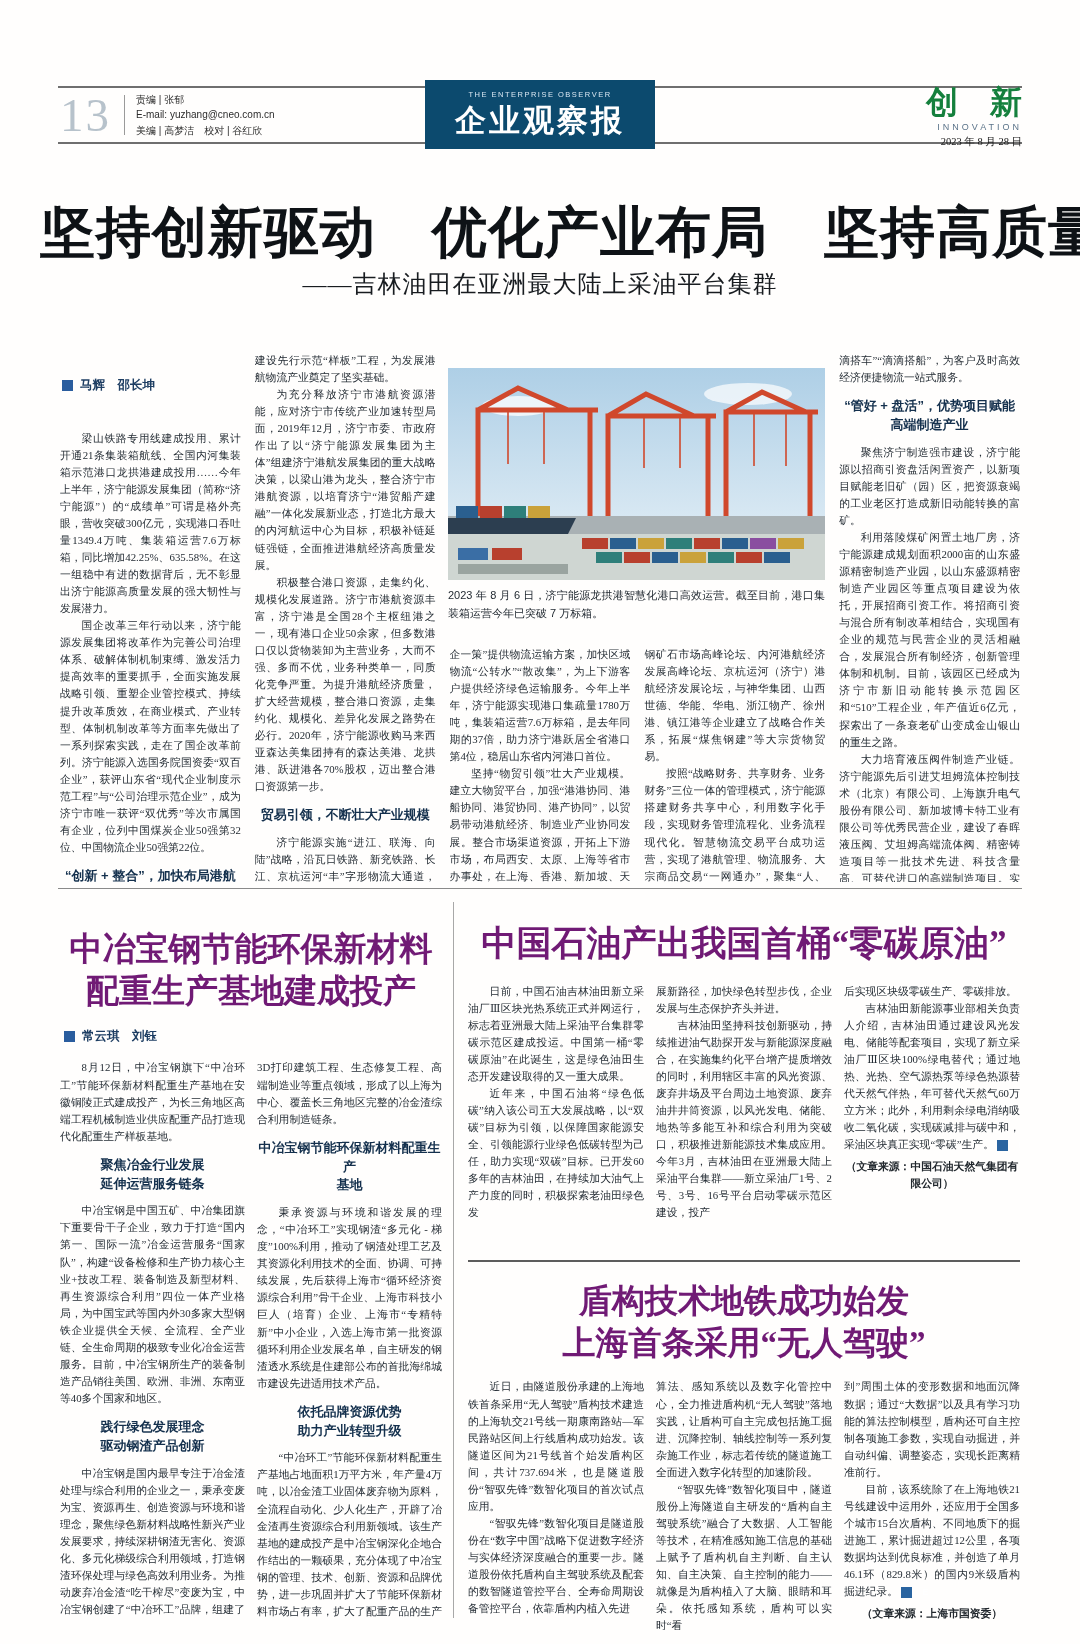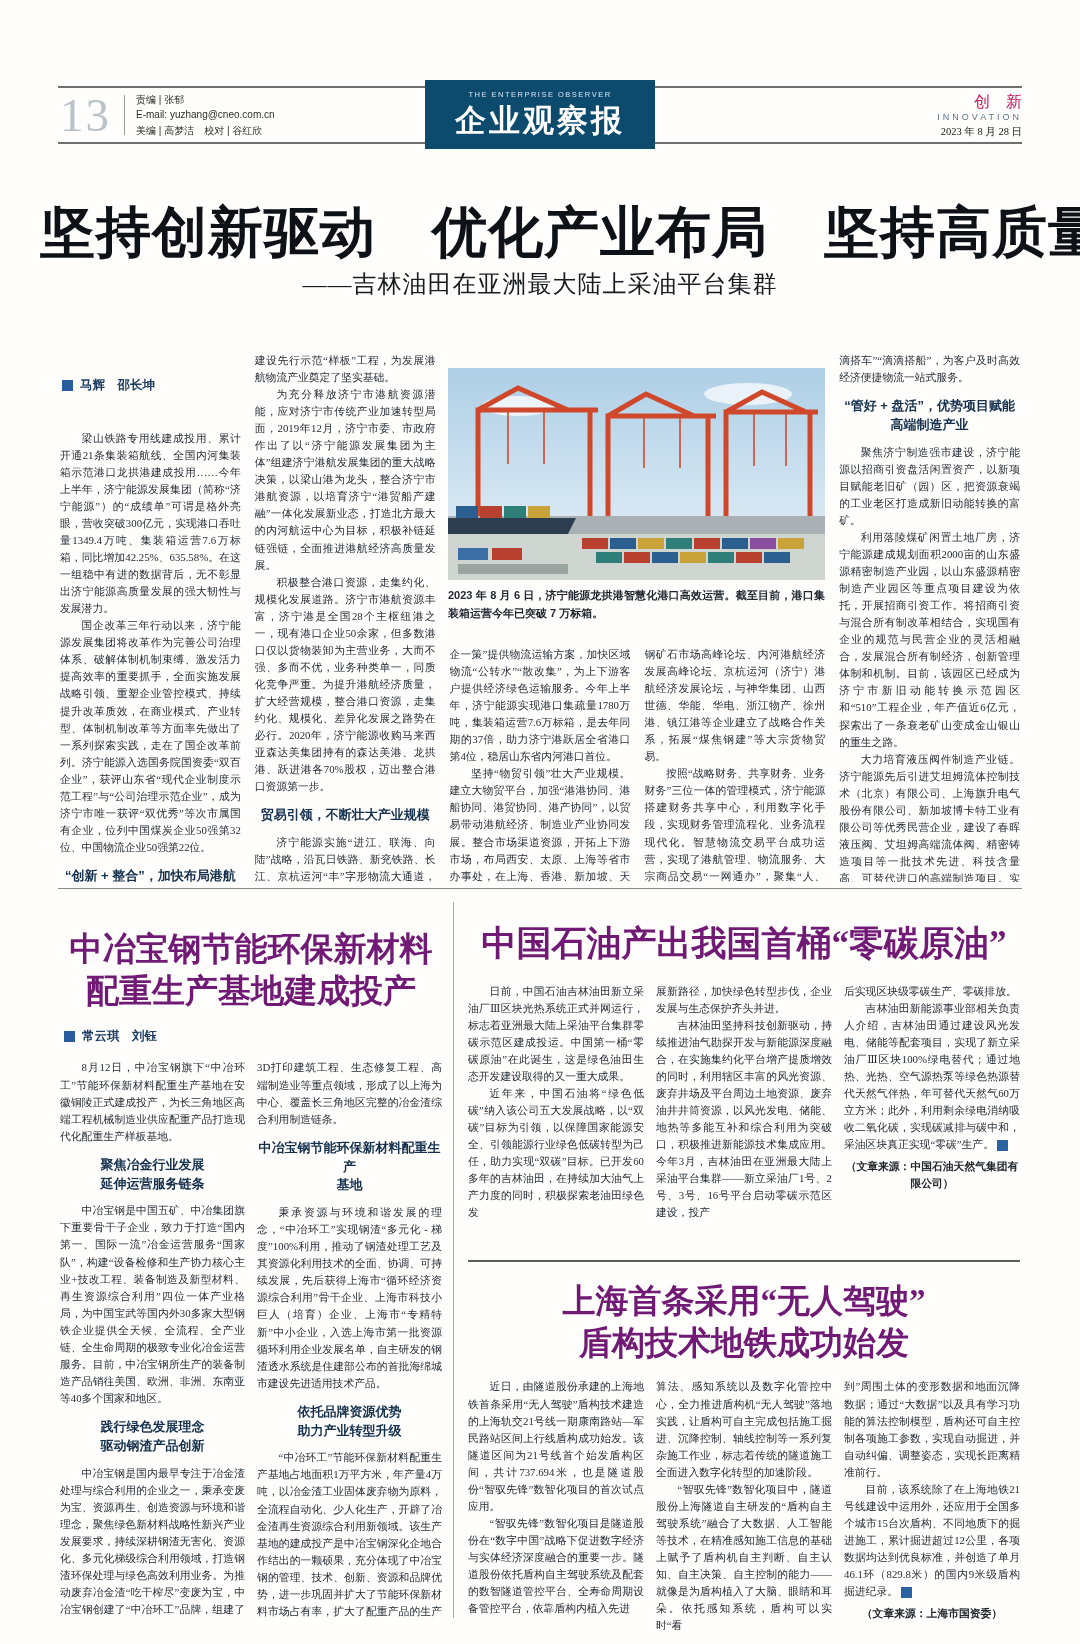--- a/index.html
+++ b/index.html
@@ -13,21 +13,21 @@
     border-top:2px solid #6f6f6f;border-bottom:2px solid #6f6f6f;
     display:flex;align-items:center;}
   .pageno{font-size:47px;line-height:1;color:#b7c2cb;padding:0 13px 0 2px;font-weight:400;letter-spacing:2px;}
   .pagediv{border-left:1px solid #9a9a9a;height:40px;margin-right:11px;}
   .editor-info{font-size:10px;line-height:1.55;color:#2c2c2c;font-family:"Liberation Sans","DejaVu Sans",sans-serif;}
   .masthead{position:absolute;left:50%;transform:translateX(-50%);top:-8px;width:230px;height:69px;
     background:#0c4a6e;color:#ffffff;text-align:center;}
   .masthead-en{font-size:7.5px;letter-spacing:1.5px;margin-top:10px;color:#d9e7f2;font-family:"Liberation Sans",sans-serif;}
   .masthead-cn{font-size:31px;font-weight:bold;letter-spacing:3px;margin-top:1px;}
   .section-block{margin-left:auto;text-align:right;line-height:1.25;}
-  .section-cn{font-size:16px;font-weight:normal;color:#be185d;}
+  .section-cn{font-size:32px;font-weight:bold;color:#15803d;}
   .section-en{font-size:9px;color:#5b7389;letter-spacing:3px;font-family:"Liberation Sans",sans-serif;}
   .section-date{font-size:10.5px;color:#151515;margin-top:1px;}
   
   .main-headline{position:absolute;top:196px;left:40px;right:40px;text-align:center;
     font-size:55px;font-weight:bold;color:#0e1216;letter-spacing:1px;white-space:nowrap;}
   .dek{position:absolute;top:268px;left:60px;right:60px;text-align:center;
     font-size:24px;color:#181c20;letter-spacing:1px;}
   .story1-body{position:absolute;top:352px;left:60px;width:960px;height:530px;display:flex;gap:14px;}
   .col{flex:1;min-width:0;font-size:10.8px;line-height:1.58;text-align:justify;overflow:hidden;}
   .story1-body .col:nth-child(3),.story1-body .col:nth-child(4){padding-top:294px;}
@@ -39,21 +39,21 @@
     margin:4px 0 20px 2px;font-family:"Liberation Sans",sans-serif;}
   .story1-body .col:first-child .byline{margin:24px 0 34px 2px;}
   .byline-sq{width:11px;height:11px;background:#2a5d9e;flex:0 0 auto;}
   .endmark{display:inline-block;width:11px;height:11px;background:#2a64a0;color:#fff;
     font-size:8.5px;line-height:11px;text-align:center;font-weight:bold;margin-left:3px;
     font-family:"Liberation Sans",sans-serif;}
   .source{margin-top:5px;text-align:center;font-weight:bold;color:#22282e;text-indent:0;}
   
   .photo-block{position:absolute;left:388px;top:16px;width:377px;}
   .photo-block svg{display:block;}
-  .caption{font-size:11px;line-height:1.6;color:#1d252d;margin-top:7px;font-weight:bold;
+  .caption{font-size:11px;line-height:1.6;color:#1d252d;margin-top:7px;font-weight:normal;
     font-family:"Liberation Sans","DejaVu Sans",sans-serif;text-align:justify;}
   
   .rule-mid{position:absolute;left:58px;right:58px;top:888px;border-top:1.5px solid #8a8a8a;}
   .rule-vert{position:absolute;left:453px;top:902px;height:716px;border-left:1px solid #a8a8a8;}
   .rule-s4{position:absolute;left:468px;width:552px;top:1260px;border-top:2px solid #5d5d5d;}
   
   .story2{position:absolute;left:60px;top:902px;width:382px;}
   .story3{position:absolute;left:468px;top:902px;width:552px;}
   .story4{position:absolute;left:468px;top:1266px;width:552px;}
   .bhead{text-align:center;font-weight:bold;color:#701a75;line-height:1.28;}
@@ -248,22 +248,22 @@
       <div class="col">
           <p class="para noindent">后实现区块级零碳生产、零碳排放。</p>
           <p class="para">吉林油田新能源事业部相关负责人介绍，吉林油田通过建设风光发电、储能等配套项目，实现了新立采油厂Ⅲ区块100%绿电替代；通过地热、光热、空气源热泵等绿色热源替代天然气伴热，年可替代天然气60万立方米；此外，利用剩余绿电消纳吸收二氧化碳，实现碳减排与碳中和，采油区块真正实现“零碳”生产。<span class="endmark">E</span></p>
           <div class="source">（文章来源：中国石油天然气集团有限公司）</div>
         </div>
     </div>
   </div>
 
   <div class="story4">
     <div class="bhead">
+      <div>盾构技术地铁成功始发</div>
       <div>上海首条采用“无人驾驶”</div>
-      <div>盾构技术地铁成功始发</div>
     </div>
     <div class="bcols">
       <div class="col">
           <p class="para">近日，由隧道股份承建的上海地铁首条采用“无人驾驶”盾构技术建造的上海轨交21号线一期康南路站—军民路站区间上行线盾构成功始发。该隧道区间为21号线首个始发盾构区间，共计737.694米，也是隧道股份“智驭先锋”数智化项目的首次试点应用。</p>
           <p class="para">“智驭先锋”数智化项目是隧道股份在“数字中国”战略下促进数字经济与实体经济深度融合的重要一步。隧道股份依托盾构自主驾驶系统及配套的数智隧道管控平台、全寿命周期设备管控平台，依靠盾构内植入先进</p>
         </div>
       <div class="col">
           <p class="para noindent">算法、感知系统以及数字化管控中心，全力推进盾构机“无人驾驶”落地实践，让盾构可自主完成包括施工掘进、沉降控制、轴线控制等一系列复杂施工作业，标志着传统的隧道施工全面进入数字化转型的加速阶段。</p>
           <p class="para">“智驭先锋”数智化项目中，隧道股份上海隧道自主研发的“盾构自主驾驶系统”融合了大数据、人工智能等技术，在精准感知施工信息的基础上赋予了盾构机自主判断、自主认知、自主决策、自主控制的能力——就像是为盾构植入了大脑、眼睛和耳朵。依托感知系统，盾构可以实时“看</p>
         </div>

